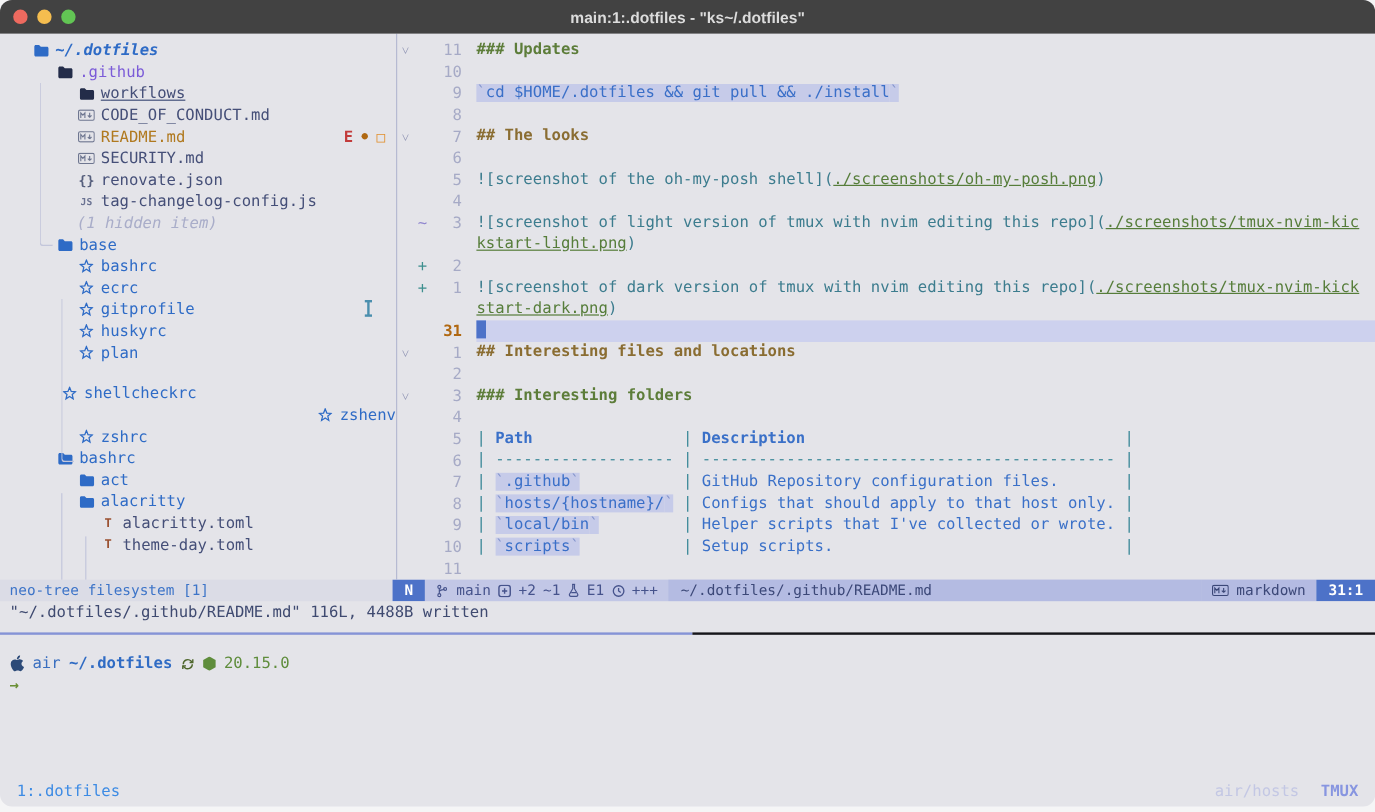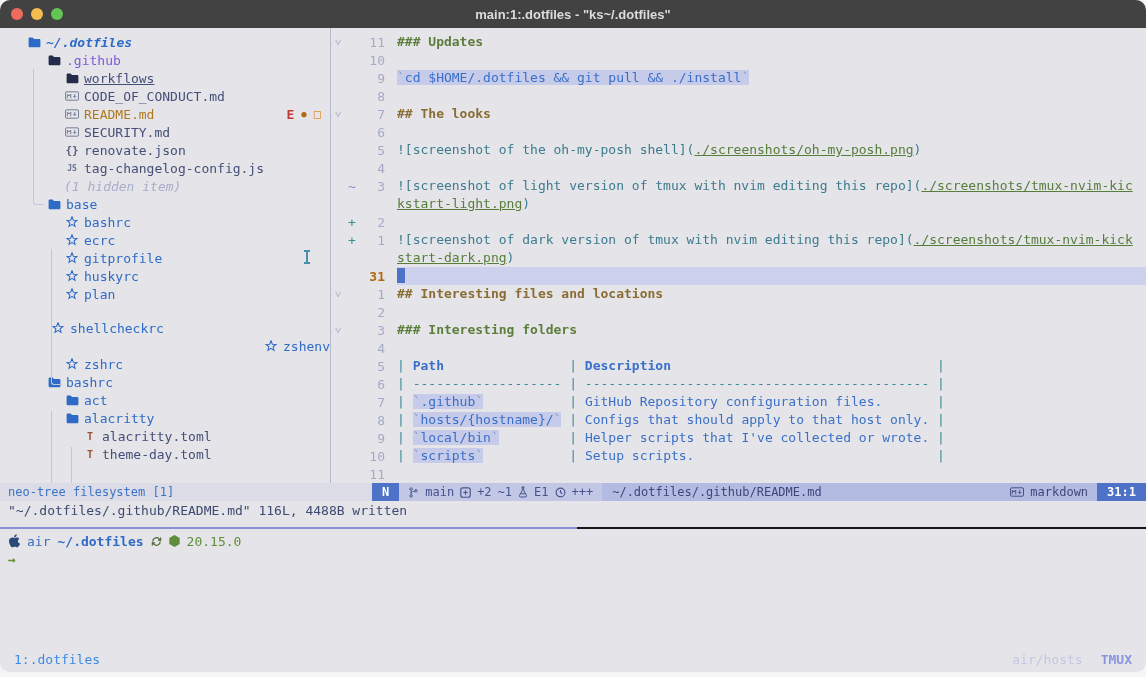--- a/index.html
+++ b/index.html
@@ -44,32 +44,32 @@
   .txt{flex:1;height:18px;line-height:18px}
   .txt.curline{background:#cdd1ee}
   .cursor{display:inline-block;width:8px;height:15px;background:#4d72c8;vertical-align:-3px}
   .h2{color:#8a6d32;font-weight:bold}.h3{color:#5d7d3a;font-weight:bold}
   .md{color:#3c7c8e}.link{color:#567d3a;text-decoration:underline}
   .code{color:#3a6fc8;background:#c6cbe9}.tick{color:#8495cc;background:#c6cbe9}
   .pipe{color:#3e8a9a}.dash{color:#3e8a9a}
   .th{color:#3a70c8;font-weight:bold}.cell{color:#3a70c8}.plain{color:#43507a}
   
   .statusrow{display:flex;height:18px;font-size:12px}
-  .winbar{width:372px;flex:none;background:#dbdce6;color:#3d74c8;display:flex;align-items:center;padding-left:8px;box-sizing:border-box}
+  .winbar{width:327px;flex:none;background:#dbdce6;color:#3d74c8;display:flex;align-items:center;padding-left:8px;box-sizing:border-box}
   .statusline{flex:1;display:flex;align-items:center;background:#c2c7e6;color:#46538c;overflow:hidden}
   .sl-mode,.sl-pos{background:#4d72c8;color:#fff;font-weight:bold;padding:0 10px;height:100%;display:flex;align-items:center;flex:none}
   .sl-git{display:flex;align-items:center;gap:6px;padding:0 9px;height:100%;flex:none}
   .sl-path{flex:1;background:#b4bbe2;height:100%;display:flex;align-items:center;padding:0 10px;color:#3c4878}
   .sl-ft{background:#b4bbe2;height:100%;display:flex;align-items:center;gap:6px;padding:0 9px;flex:none;color:#3c4878}
   .sl-ic{display:inline-flex;align-items:center}
   .cmdline{height:26px;padding:2px 0 0 8px;box-sizing:border-box;color:#3f4a70}
   
   .psep{height:2px;display:flex}
   .psep .l{width:577px;background:#8593d6}.psep .r{flex:1;background:#15151a}
-  .pane2{height:117px;padding:3px 0 0 8px;box-sizing:border-box}
+  .pane2{height:117px;padding:15px 0 0 8px;box-sizing:border-box}
   .prompt-line{height:18px;display:flex;align-items:center;gap:7px;white-space:pre}
   .p-host{color:#3a6fc0}.p-path{color:#2f6bc4;font-weight:bold}.p-ver{color:#5f8d3c}
   .p-apple{color:#2c4a78;display:inline-flex}.p-sync{color:#4e662c;display:inline-flex}.p-node{color:#5f8d3c;display:inline-flex}
   .arrow-line{height:18px;display:flex;align-items:center;color:#6a8f35;font-weight:bold}
   
   .tmuxbar{height:26px;display:flex;align-items:center;padding:0 14px;box-sizing:border-box}
   .tmux-left{color:#3d8be4}
   .tmux-right{margin-left:auto;display:flex;gap:18px;align-items:center}
   .tmux-session{color:#c3c7e4}.tmux-badge{color:#8795e0;font-weight:bold}
 </style>

